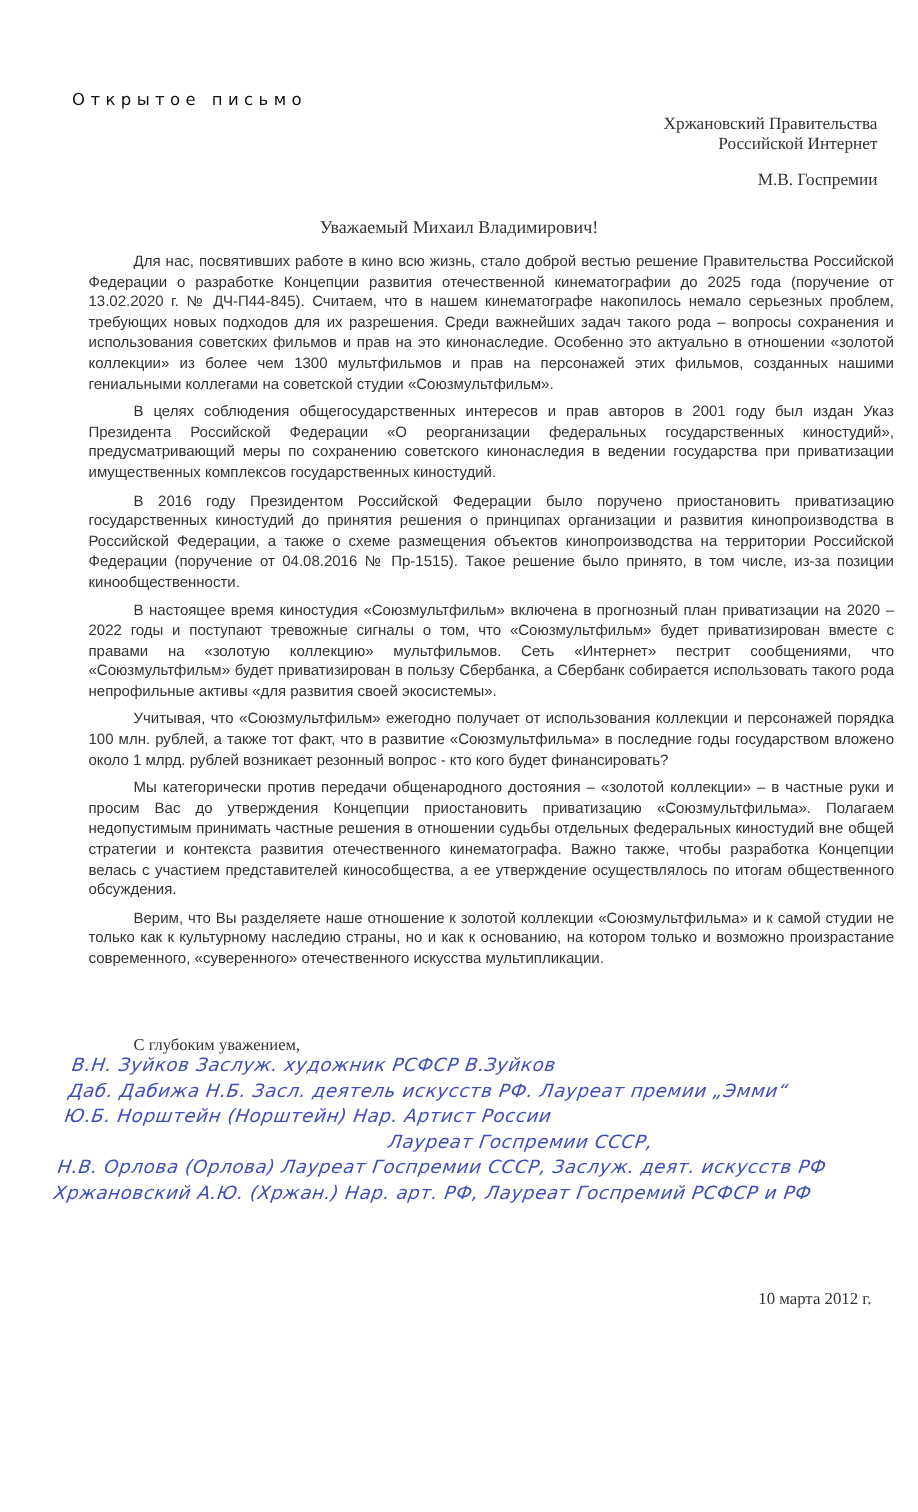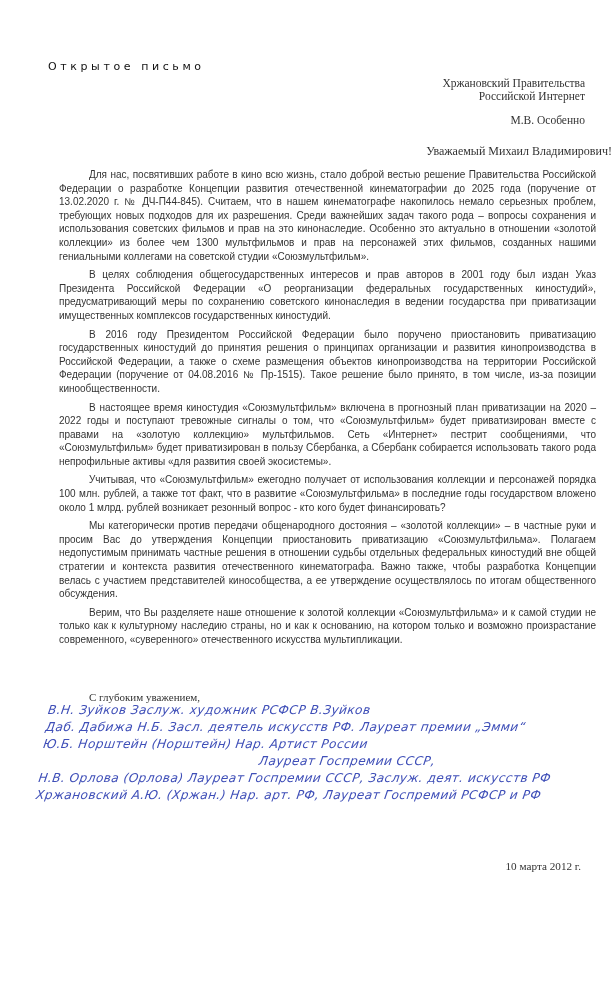--- a/index.html
+++ b/index.html
@@ -8,21 +8,21 @@
     .doc-label {
       position: absolute; left: 48px; top: 28px;
       font-family: "DejaVu Sans", sans-serif; font-size: 11px; letter-spacing: 3.6px; color: #111;
     }
     .addressee {
       position: absolute; right: 27px; top: 45px; text-align: right;
       font-family: "Liberation Serif", serif; font-size: 11.5px; line-height: 13px; color: #333;
     }
     .addressee .name { margin-top: 11px; }
     .salutation {
-      position: absolute; left: 0; width: 612px; top: 112px; text-align: right;
+      position: absolute; left: 0; width: 612px; top: 112px; text-align: center;
       font-family: "Liberation Serif", serif; font-size: 12px; color: #333;
     }
     .body-text {
       position: absolute; left: 59px; top: 136px; width: 537px;
       font-family: Liberation Sans, sans-serif; font-size: 10px; line-height: 13.6px; color: #333;
     }
     .body-text p { margin: 0 0 5px 0; text-indent: 30px; text-align: justify; }
     .closing {
       position: absolute; left: 89px; top: 659px;
       font-family: Liberation Serif, serif; font-size: 11px; color: #333;
@@ -41,21 +41,21 @@
   </style>
 </head>
 <body>
 
 <div class="page">
   <div class="doc-label">Открытое письмо</div>
 
   <div class="addressee">
     <div>Хржановский Правительства</div>
     <div>Российской Интернет</div>
-    <div class="name">М.В. Особенно</div>
+    <div class="name">М.В. Госпремии</div>
   </div>
 
   <div class="salutation">Уважаемый Михаил Владимирович!</div>
 
   <div class="body-text">
     <p>Для нас, посвятивших работе в кино всю жизнь, стало доброй вестью решение Правительства Российской Федерации о разработке Концепции развития отечественной кинематографии до 2025 года (поручение от 13.02.2020 г. № ДЧ-П44-845). Считаем, что в нашем кинематографе накопилось немало серьезных проблем, требующих новых подходов для их разрешения. Среди важнейших задач такого рода – вопросы сохранения и использования советских фильмов и прав на это кинонаследие. Особенно это актуально в отношении «золотой коллекции» из более чем 1300 мультфильмов и прав на персонажей этих фильмов, созданных нашими гениальными коллегами на советской студии «Союзмультфильм».</p>
     <p>В целях соблюдения общегосударственных интересов и прав авторов в 2001 году был издан Указ Президента Российской Федерации «О реорганизации федеральных государственных киностудий», предусматривающий меры по сохранению советского кинонаследия в ведении государства при приватизации имущественных комплексов государственных киностудий.</p>
     <p>В 2016 году Президентом Российской Федерации было поручено приостановить приватизацию государственных киностудий до принятия решения о принципах организации и развития кинопроизводства в Российской Федерации, а также о схеме размещения объектов кинопроизводства на территории Российской Федерации (поручение от 04.08.2016 № Пр-1515). Такое решение было принято, в том числе, из-за позиции кинообщественности.</p>
     <p>В настоящее время киностудия «Союзмультфильм» включена в прогнозный план приватизации на 2020 – 2022 годы и поступают тревожные сигналы о том, что «Союзмультфильм» будет приватизирован вместе с правами на «золотую коллекцию» мультфильмов. Сеть «Интернет» пестрит сообщениями, что «Союзмультфильм» будет приватизирован в пользу Сбербанка, а Сбербанк собирается использовать такого рода непрофильные активы «для развития своей экосистемы».</p>
     <p>Учитывая, что «Союзмультфильм» ежегодно получает от использования коллекции и персонажей порядка 100 млн. рублей, а также тот факт, что в развитие «Союзмультфильма» в последние годы государством вложено около 1 млрд. рублей возникает резонный вопрос - кто кого будет финансировать?</p>

